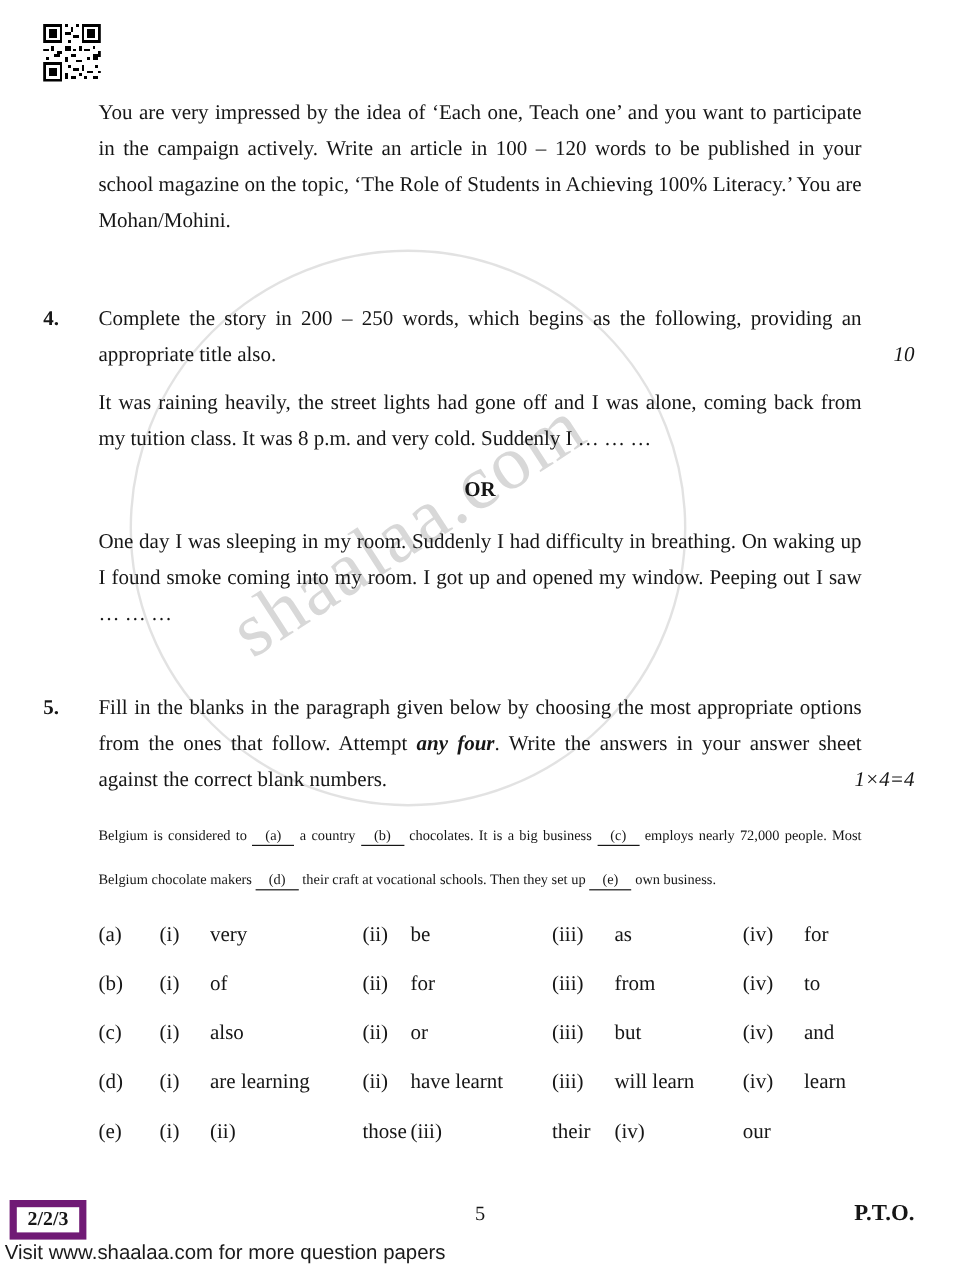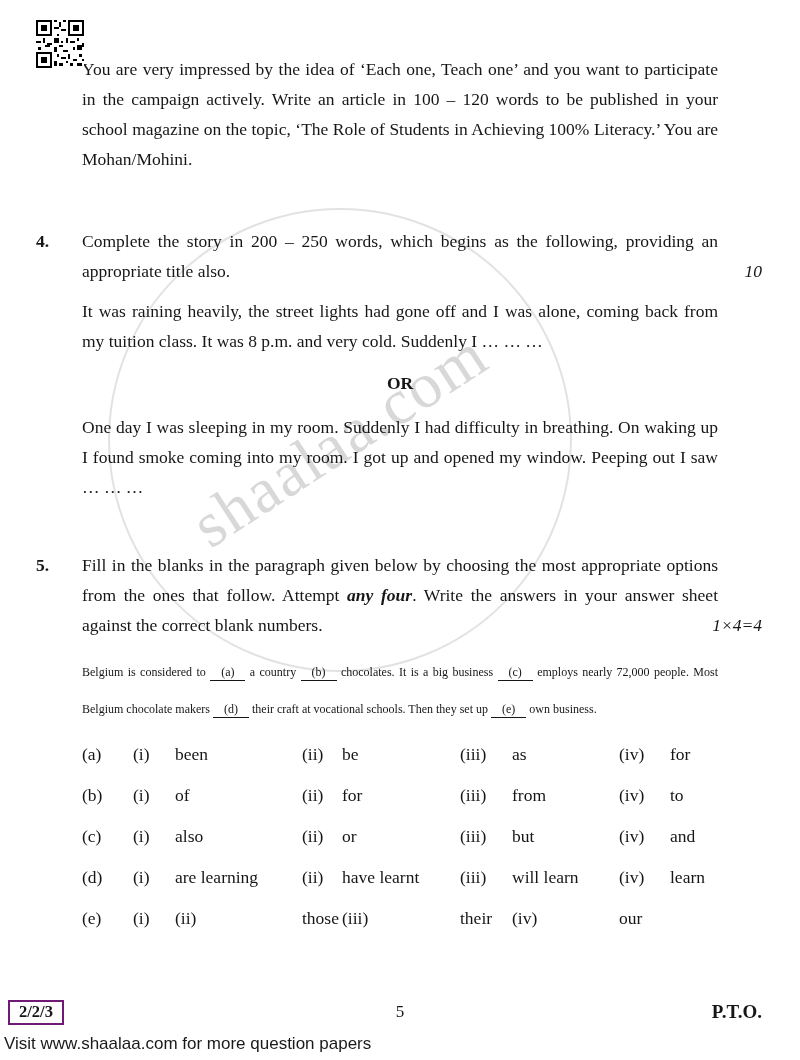--- a/index.html
+++ b/index.html
@@ -27,21 +27,21 @@
     font-size:64px; letter-spacing:2px;
     color:#d8d8d8;
     white-space:nowrap;
     font-family:"Liberation Serif", serif;
   }
   
   .qr { position:absolute; left:36px; top:20px; z-index:2; }
   
   .content {
     position:relative; z-index:1;
-    padding:54px 82px 0 82px;
+    padding:78px 82px 0 82px;
     font-size:17.5px; line-height:30px;font-family:Liberation Serif, serif;
   }
   .jtext { text-align:justify; }
   .intro { margin-bottom:52px; }
   .question { position:relative; }
   .qnum {
     position:absolute; left:-46px; top:0;
     font-weight:bold; width:40px;
   }
   .qlead { position:relative; margin-bottom:10px;margin-top:40px; }
@@ -66,21 +66,21 @@
   .options { margin-top:6px; }
   .opt-row {
     display:grid;
     grid-template-columns:51px 42px 127px 40px 118px 52px 107px 51px auto;
     line-height:28px;
     margin-bottom:13px;
   }
   
   .footer-code {
     position:absolute; left:8px; top:1000px; z-index:2;
-    border:2px solid #701a75;
+    border:6px solid #701a75;
     padding:0 9px 1px 9px;
     font-weight:bold; font-size:16.5px;
     font-family:"Liberation Serif", serif;
   }
   .footer-page {
     position:absolute; left:0; right:0; top:1002px; z-index:2;
     text-align:center; font-size:17px;
   }
   .footer-pto {
     position:absolute; right:38px; top:1001px; z-index:2;
@@ -172,21 +172,21 @@
       <span class="qnum">5.</span>
       <p class="qlead jtext">
         <span>Fill in the blanks in the paragraph given below by choosing the most appropriate options from the ones that follow. Attempt </span><b><i>any four</i></b><span>. Write the answers in your answer sheet against the correct blank numbers.</span>
         <span class="marks">1×4=4</span>
       </p>
       <p class="passage"><span>Belgium is considered to </span><span class="blank">(a)</span><span> a country </span><span class="blank">(b)</span><span> chocolates.  It is a big business </span><span class="blank">(c)</span><span> employs nearly 72,000 people. Most Belgium chocolate makers </span><span class="blank">(d)</span><span> their craft at vocational schools. Then they set up </span><span class="blank">(e)</span><span> own business.</span></p>
       <div class="options">
           <div class="opt-row">
             <div>(a)</div>
             <div>(i)</div>
-            <div>been</div>
+            <div>very</div>
             <div>(ii)</div>
             <div>be</div>
             <div>(iii)</div>
             <div>as</div>
             <div>(iv)</div>
             <div>for</div>
           </div>
           <div class="opt-row">
             <div>(b)</div>
             <div>(i)</div>

